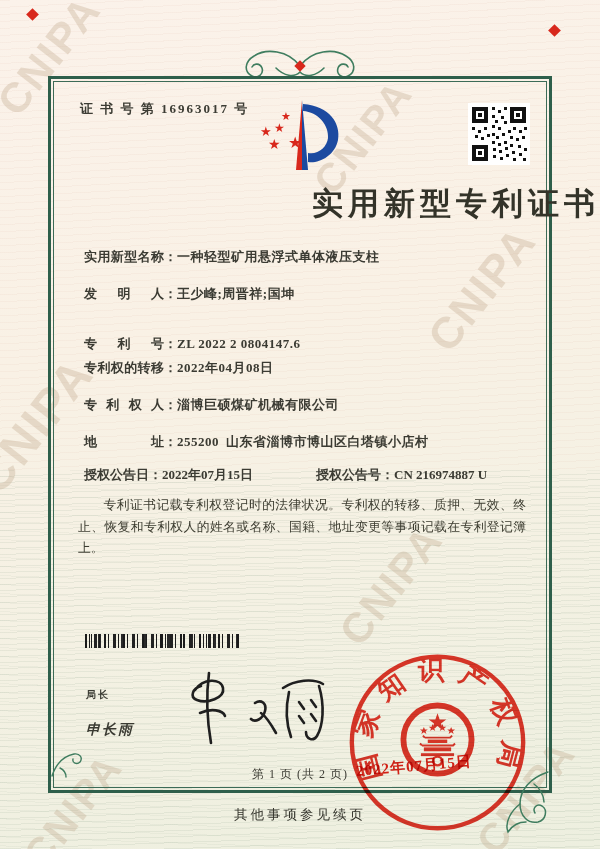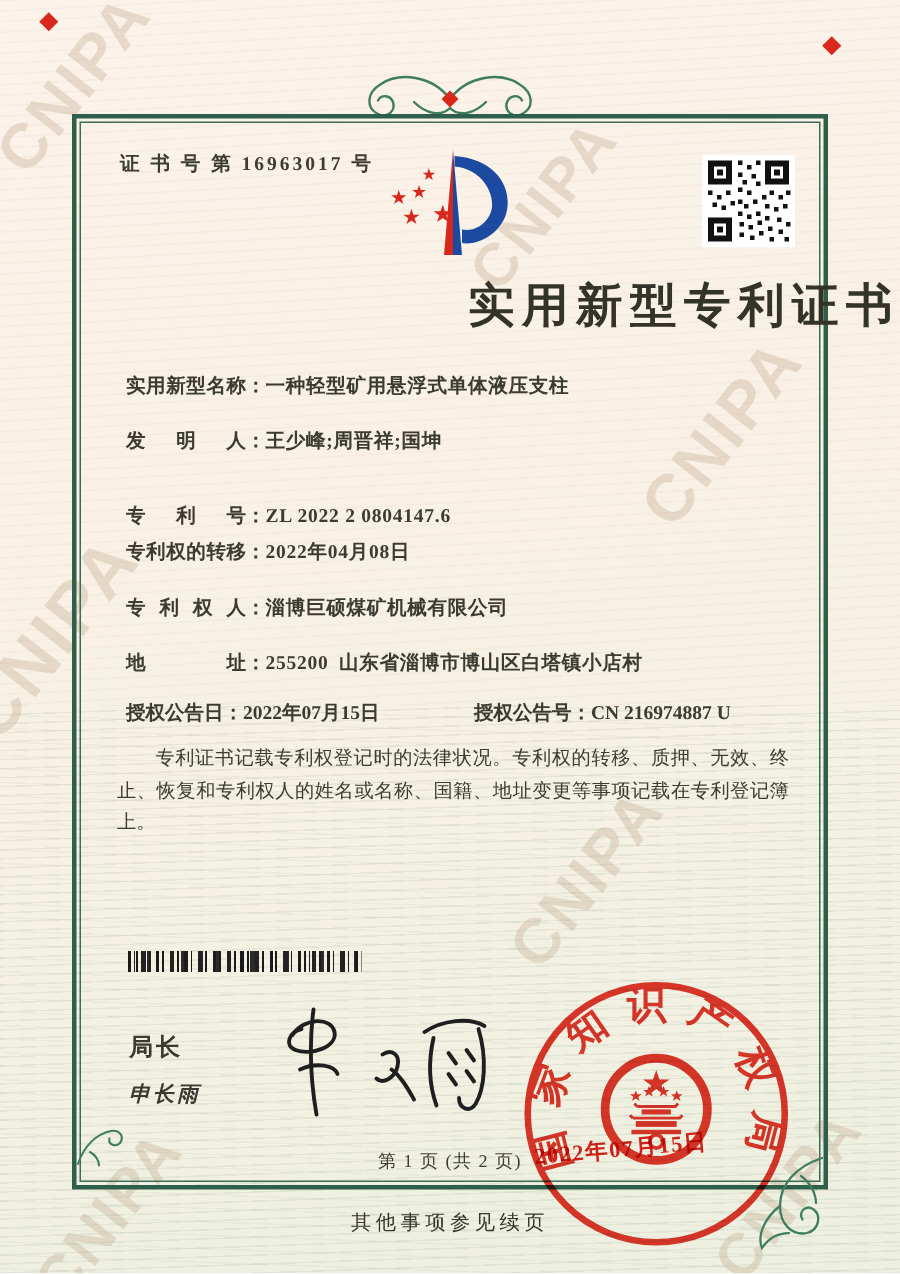--- a/index.html
+++ b/index.html
@@ -34,21 +34,21 @@
   .fvalue{letter-spacing:0.5px;}
   .grant-left{position:absolute;left:0;}
   .grant-right{position:absolute;left:232px;}
   .paras{position:absolute;left:78px;top:495px;width:448px;font-size:12.8px;
     line-height:21.6px;text-align:justify;color:#3c3c30;}
   .paras p{margin:0;text-indent:2em;}
   .barcode{position:absolute;left:85px;top:634px;width:156px;height:14px;
     background:
      repeating-linear-gradient(90deg,#1b1b1b 0 2px,transparent 2px 4px,#1b1b1b 4px 5px,transparent 5px 9px,#222 9px 12px,transparent 12px 14px,#1b1b1b 14px 15px,transparent 15px 19px),
      repeating-linear-gradient(90deg,transparent 0 6px,#1b1b1b 6px 7px,transparent 7px 13px,#2a2a2a 13px 16px,transparent 16px 23px);}
-  .sig-title{position:absolute;left:86px;top:688px;font-size:16px;font-weight:bold;letter-spacing:2px;}
+  .sig-title{position:absolute;left:86px;top:688px;font-size:10px;font-weight:bold;letter-spacing:2px;}
   .sig-name{position:absolute;left:86px;top:721px;font-size:14px;font-weight:bold;letter-spacing:2px;font-style:italic;}
   .sig-script{position:absolute;left:175px;top:670px;}
   .seal{position:absolute;left:345px;top:650px;z-index:4;opacity:0.93;mix-blend-mode:multiply;}
   .seal-date{position:absolute;left:356px;top:757px;z-index:5;font-size:15px;font-weight:bold;
     color:#df2419;letter-spacing:1px;transform:rotate(-5deg);mix-blend-mode:multiply;white-space:nowrap;}
   .footer-page{position:absolute;left:0;right:0;top:766px;text-align:center;font-size:12px;
     letter-spacing:1px;color:#3c3c34;}
   .note-below{position:absolute;left:0;right:0;top:806px;text-align:center;font-size:13.5px;
     letter-spacing:3px;color:#34342c;z-index:3;}
   .garland{position:absolute;left:236px;top:40px;z-index:2;}

